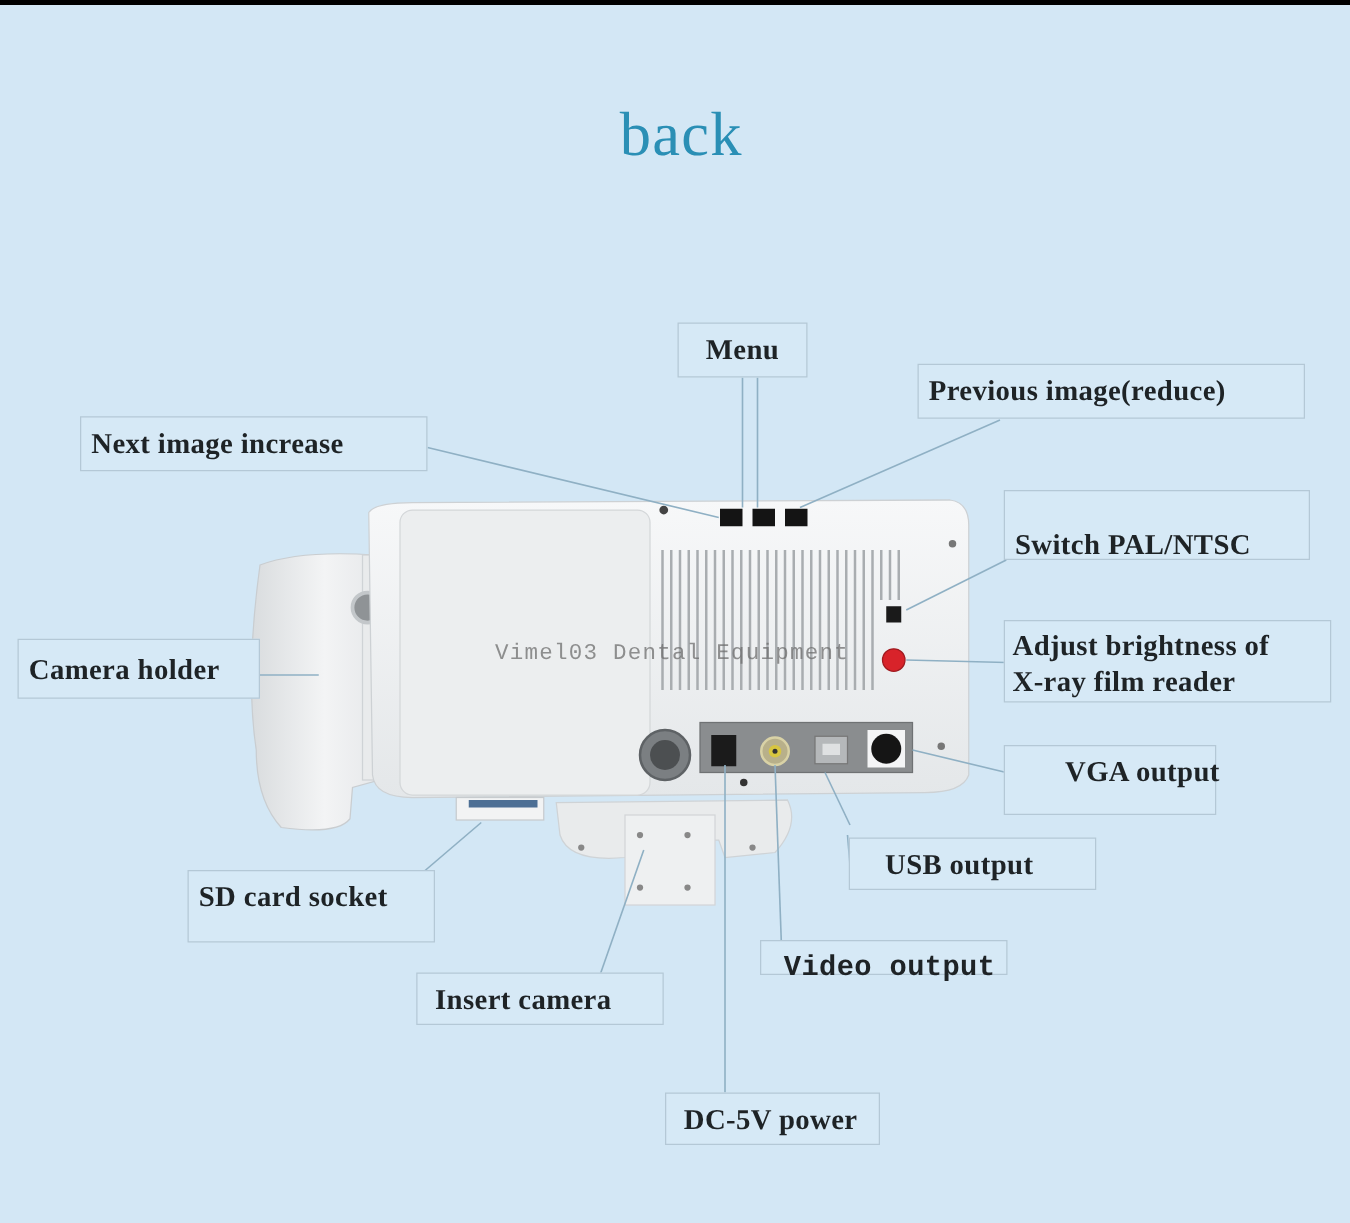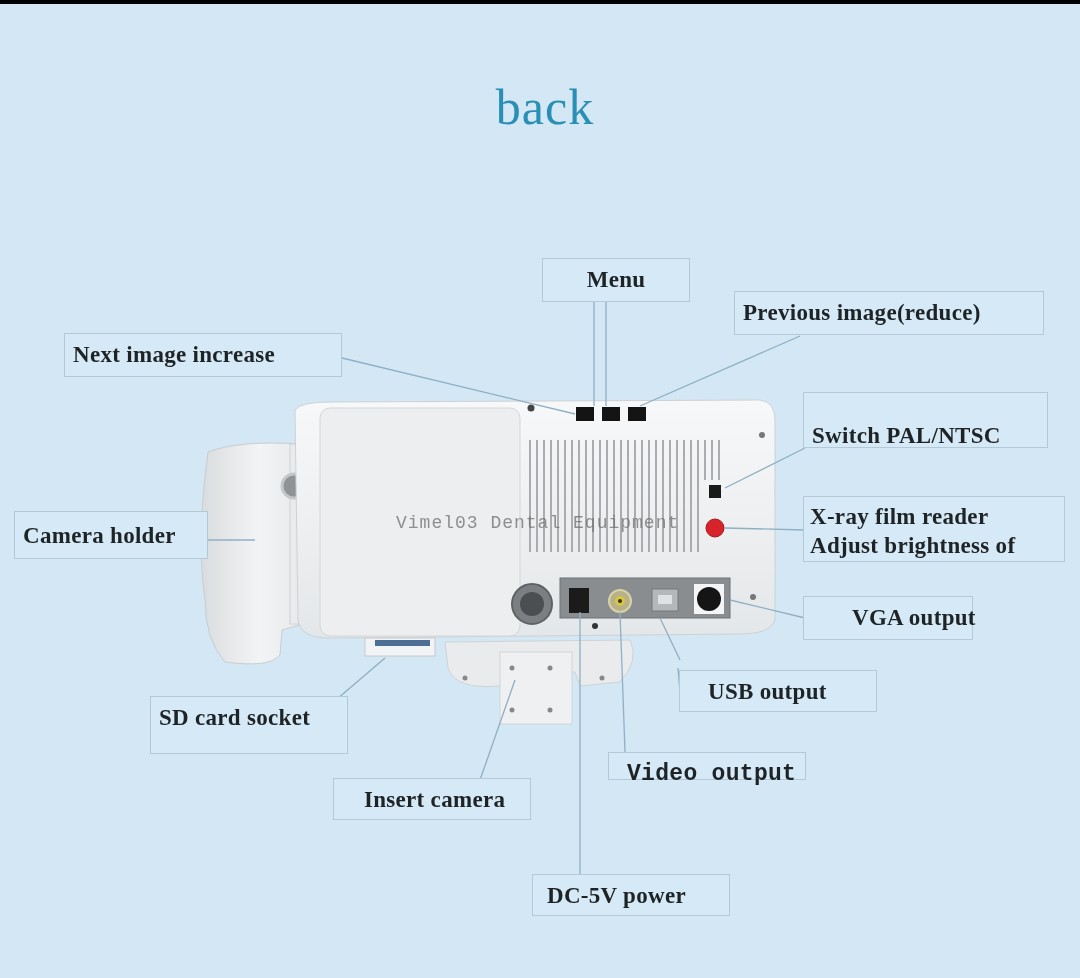--- a/index.html
+++ b/index.html
@@ -144,27 +144,27 @@
     <line x1="680" y1="692" x2="690" y2="692"></line>
     <line x1="678" y1="668" x2="680" y2="692"></line>
     <line x1="660" y1="618" x2="680" y2="660"></line>
     <line x1="330" y1="705" x2="385" y2="658"></line>
     <line x1="625" y1="752" x2="620" y2="612"></line>
     <line x1="480" y1="780" x2="515" y2="680"></line>
     <line x1="580" y1="874" x2="580" y2="612"></line>
   </g>
 </svg>
 
-<div class="label" style="left:542px;top:258px;width:148px;height:44px;text-align:center;font-family:Liberation Serif, serif;">Menu</div>
+<div class="label" style="left:542px;top:258px;width:104px;height:44px;text-align:center;font-family:Liberation Serif, serif;">Menu</div>
 <div class="label" style="left:734px;top:291px;width:310px;height:44px;">Previous image(reduce)</div>
 <div class="label" style="left:64px;top:333px;width:278px;height:44px;">Next image increase</div>
 <div class="label" style="left:803px;top:392px;width:245px;height:56px;padding-top:29px;">Switch PAL/NTSC</div>
 <div class="label two" style="left:803px;top:496px;width:262px;height:66px;">
+  <div>Adjust brightness of</div>
   <div>X-ray film reader</div>
-  <div>Adjust brightness of</div>
 </div>
 <div class="label" style="left:14px;top:511px;width:194px;height:48px;padding-top:10px;">Camera holder</div>
-<div class="label" style="left:803px;top:596px;width:170px;height:44px;padding-left:48px;">VGA output</div>
+<div class="label" style="left:803px;top:596px;width:170px;height:56px;padding-left:48px;">VGA output</div>
 <div class="label" style="left:679px;top:670px;width:198px;height:42px;padding-left:28px;">USB output</div>
 <div class="label" style="left:150px;top:696px;width:198px;height:58px;">SD card socket</div>
 <div class="label" style="left:608px;top:752px;width:198px;height:28px;padding-left:18px;font-family:Liberation Mono, monospace;">Video output</div>
-<div class="label" style="left:333px;top:778px;width:198px;height:42px;padding-left:30px;">Insert camera</div>
-<div class="label" style="left:532px;top:874px;width:198px;height:42px;padding-left:14px;">DC-5V power</div>
+<div class="label" style="left:333px;top:778px;width:198px;height:42px;padding-left:14px;">Insert camera</div>
+<div class="label" style="left:532px;top:874px;width:172px;height:42px;padding-left:14px;">DC-5V power</div>
 
 </body></html>

